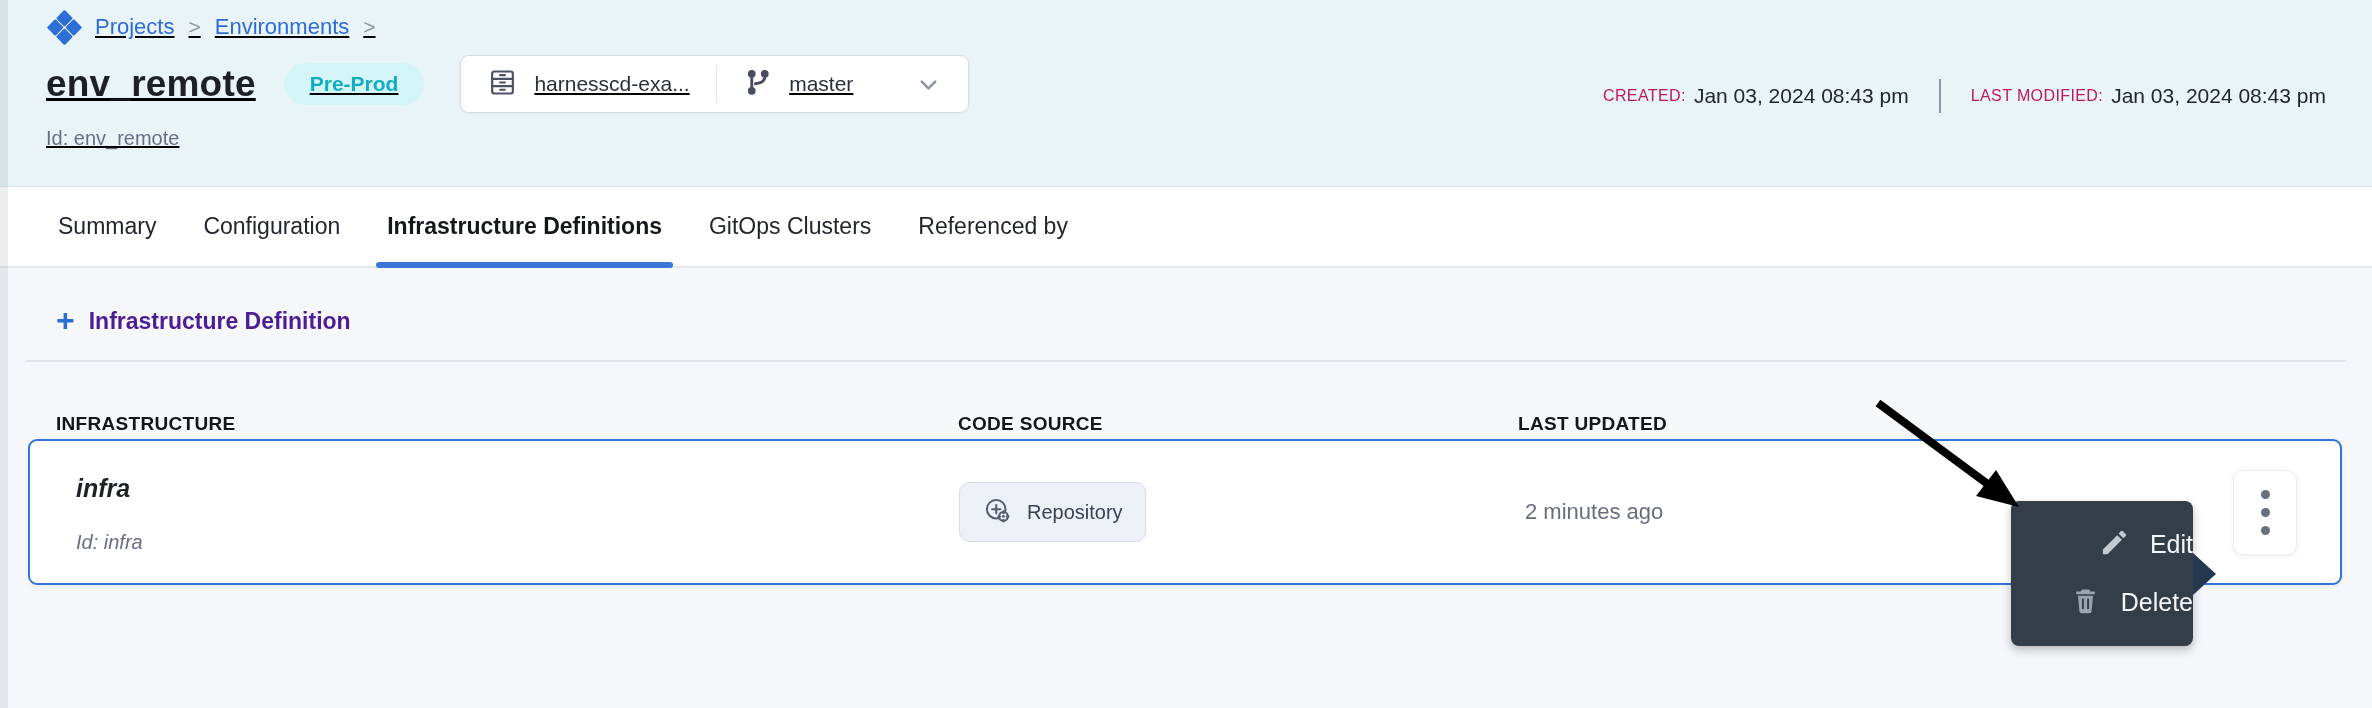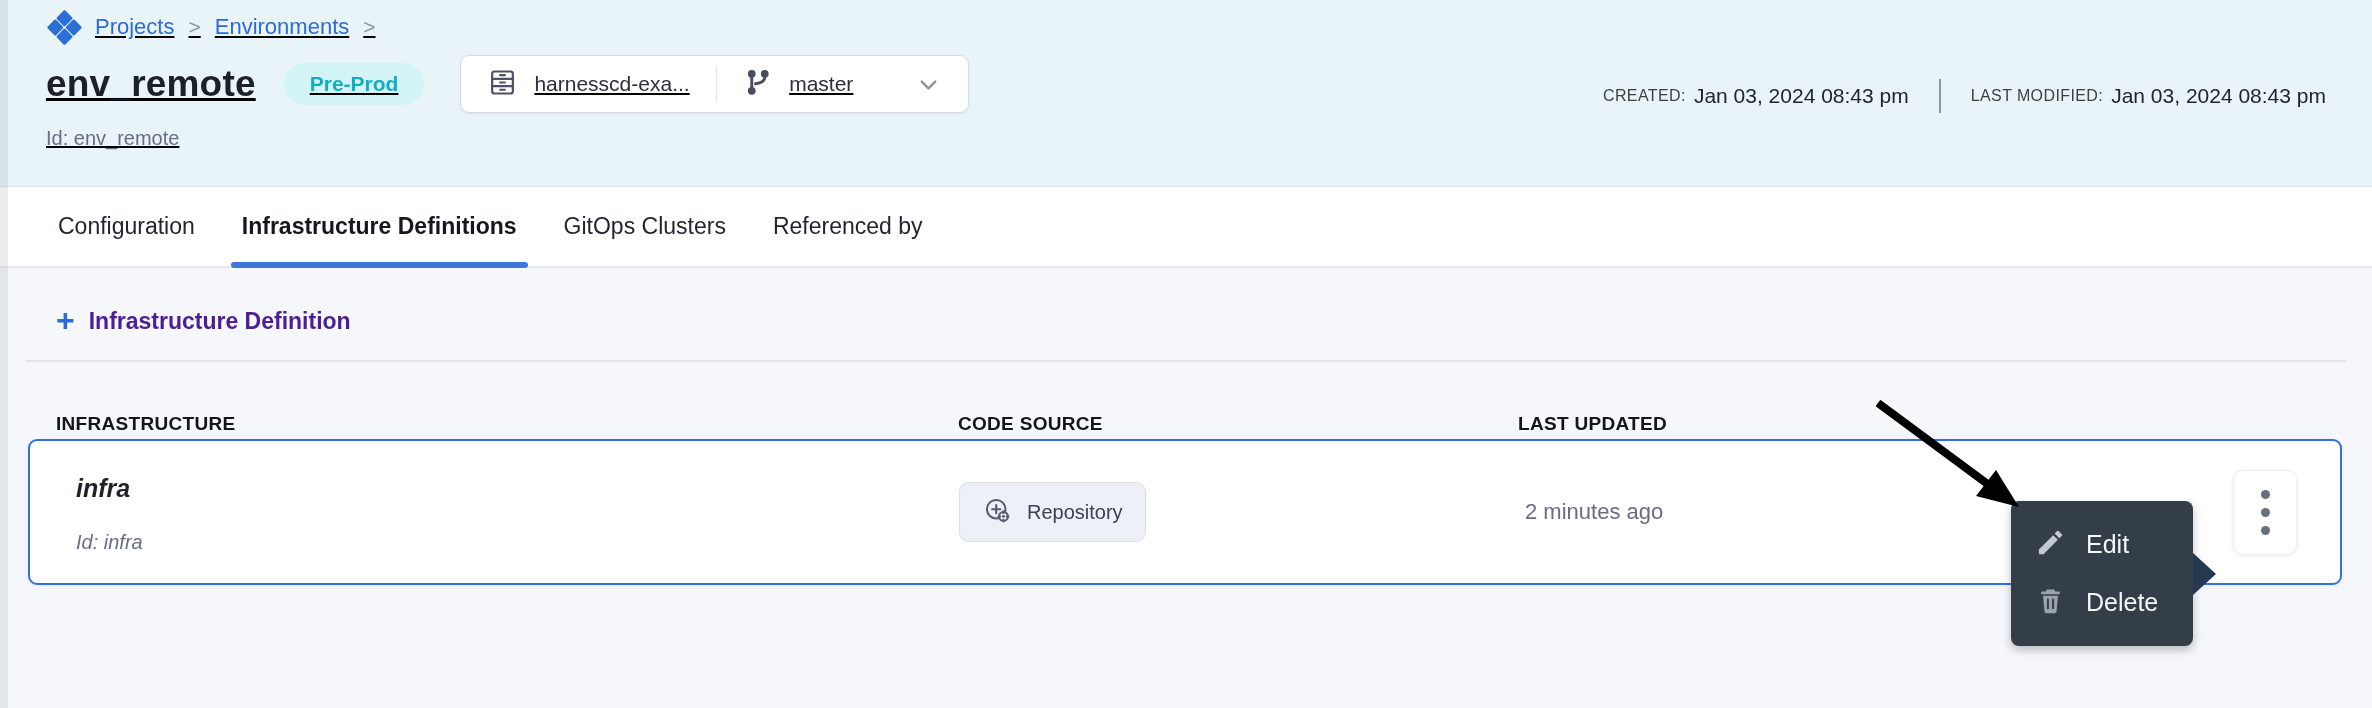--- a/index.html
+++ b/index.html
@@ -28,21 +28,21 @@
   .git-repo-part, .git-branch-part { display:flex; align-items:center; gap:16px;
     padding:0 26px; height:100%; cursor:pointer; }
   .git-divider { width:1.5px; height:36px; background:#e1e3ec; }
   .git-text { font-size:21px; color:#2a2e3d; }
   .chevron-down { margin-left:46px; display:flex; align-items:center; }
 
   .env-id { margin-top:13px; font-size:20px; color:#6a6e83; }
 
   .dates-block { position:absolute; top:74px; right:46px; display:flex;
     align-items:center; height:44px; }
-  .date-label { font-size:16px; color:#404040; letter-spacing:0.4px; font-weight:500;text-align:center; }
+  .date-label { font-size:16px; color:#be185d; letter-spacing:0.4px; font-weight:500;text-align:center; }
   .date-value { font-size:21px; color:#22252e; margin-left:8px; }
   .dates-divider { width:2px; height:34px; background:#8f96a8; margin:0 30px; }
 
   
   .tab-bar { height:82px; background:#ffffff; border-top:1px solid #dfe5e9;
     border-bottom:2px solid #e8e9ed; display:flex; align-items:stretch;
     padding-left:58px; gap:47px; position:relative; }
   .tab { display:flex; align-items:center; font-size:23px; color:#23262e;
     cursor:pointer; position:relative; }
   .tab.active { font-weight:700; color:#14171c; }
@@ -79,21 +79,21 @@
   .kebab-btn { position:absolute; left:2203px; top:29px; width:64px; height:85px;
     background:#ffffff; border:1px solid #eceef3; border-radius:10px;
     box-shadow:0 1px 4px rgba(40,60,120,0.10); display:flex; flex-direction:column;
     align-items:center; justify-content:center; gap:9px; cursor:pointer; }
   .kebab-dot { width:9px; height:9px; border-radius:50%; background:#68707e; }
 
   
   .context-menu { position:absolute; left:2011px; top:501px; width:182px; height:145px;
     background:#333e48; border-radius:8px; z-index:40; display:flex;
     flex-direction:column; justify-content:center; gap:14px;
-    box-shadow:0 4px 10px rgba(0,0,0,0.25); }
+    box-shadow:0 4px 10px rgba(0,0,0,0.25);align-items:flex-end; }
   .context-menu-tail { position:absolute; left:100%; top:52px; width:0; height:0;
     border-top:21px solid transparent; border-bottom:21px solid transparent;
     border-left:23px solid #24384f; }
   .menu-item { display:flex; align-items:center; gap:20px; padding-left:24px;
     height:44px; cursor:pointer; }
   .menu-item-label { color:#f4f6f7; font-size:25px; }
 
   .arrow-overlay { position:absolute; left:0; top:0; width:2372px; height:708px;
     z-index:50; pointer-events:none; }
 </style>
@@ -163,20 +163,21 @@
   <div class="dates-block">
     <span class="date-label">CREATED:</span>
     <span class="date-value">Jan 03, 2024 08:43 pm</span>
     <span class="dates-divider"></span>
     <span class="date-label">LAST MODIFIED:</span>
     <span class="date-value">Jan 03, 2024 08:43 pm</span>
   </div>
 </div>
 
 <div class="tab-bar">
+  <div class="tab">Summary</div>
   <div class="tab">Configuration</div>
   <div class="tab active">
     <span>Infrastructure Definitions</span>
     <div class="tab-underline"></div>
   </div>
   <div class="tab">GitOps Clusters</div>
   <div class="tab">Referenced by</div>
 </div>
 
 <div class="content">

